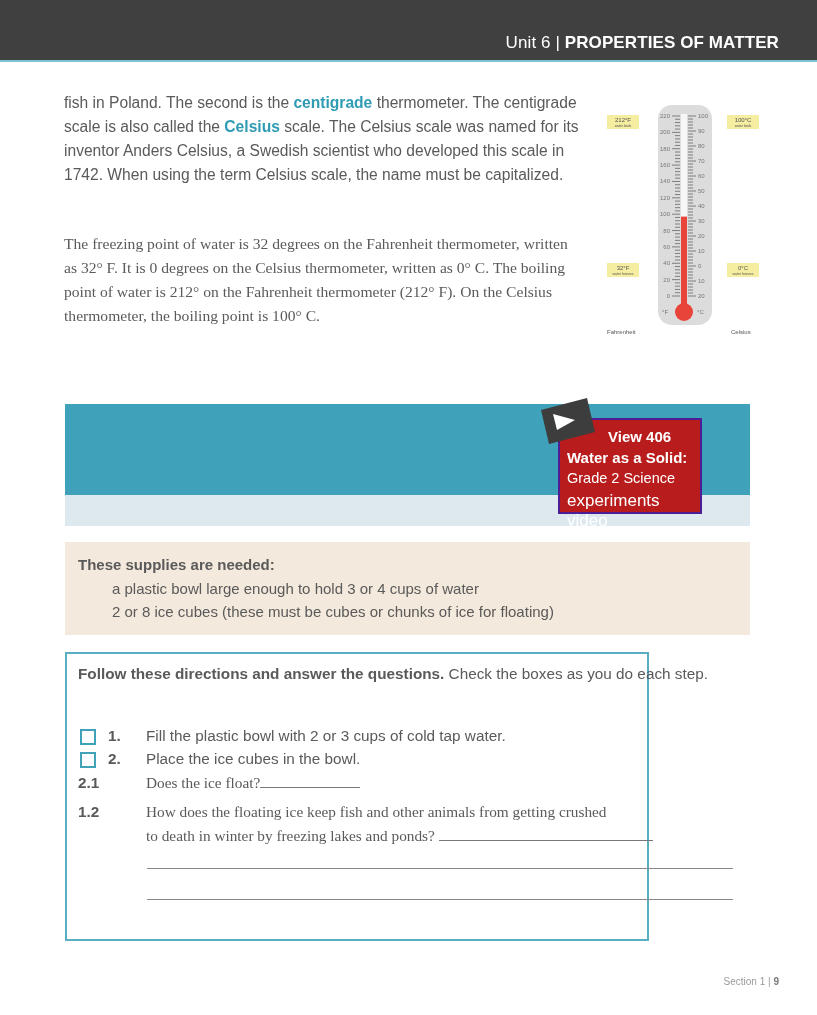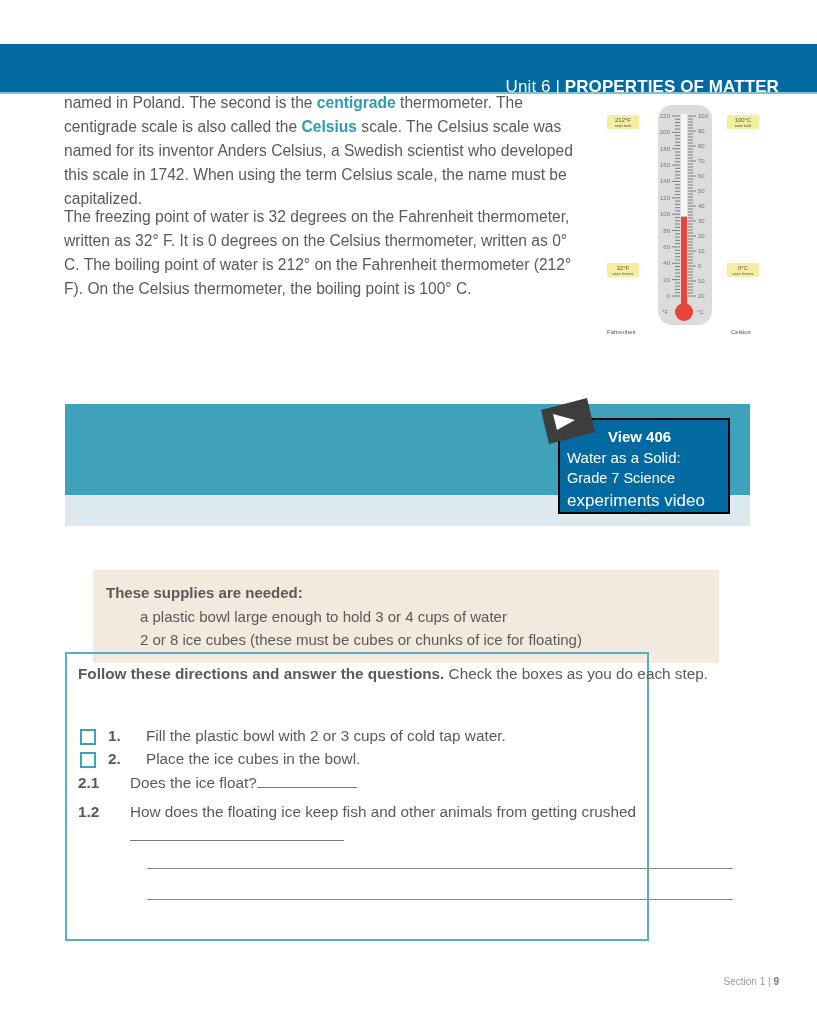--- a/index.html
+++ b/index.html
@@ -1,57 +1,57 @@
 <!DOCTYPE html>
 <html><head>
 <meta charset="utf-8">
 <style>
   * { box-sizing: border-box; margin: 0; padding: 0; }
   html, body { width: 817px; height: 1015px; background: #ffffff; overflow: hidden; }
   body { font-family: "Liberation Sans", sans-serif; color: #555; position: relative; }
 
-  .topbar { position: absolute; left: 0; top: 0; width: 817px; height: 50px; background: #0369a1; border-bottom: 2px solid #7cc3d3; margin-top: 44px; }
+  .topbar { position: absolute; left: 0; top: 0; width: 817px; height: 62px; background: #404040; border-bottom: 2px solid #7cc3d3; }
   .topbar .unit { position: absolute; right: 38px; top: 33px; font-size: 17px; color: #ffffff; letter-spacing: 0.1px; }
   .topbar .unit b { font-weight: 700; }
 
   .para { position: absolute; left: 64px; width: 520px; font-size: 15.6px; line-height: 24px; color: #5a5a5a; }
   .para .kw { color: #2f9bb4; font-weight: 700; }
   #p1 { top: 91px; }
-  #p2 { top: 205px; }
+  #p2 { top: 232px; font-family: Liberation Serif, serif; }
 
   .thermo { position: absolute; left: 600px; top: 100px; width: 170px; height: 240px; }
 
   .section-head { position: absolute; left: 65px; top: 404px; width: 685px; height: 122px; }
   .section-head .band { position: absolute; left: 0; top: 0; width: 685px; height: 91px; background: #3fa1ba; }
   .section-head .light { position: absolute; left: 0; top: 91px; width: 685px; height: 31px; background: #dde9ee; }
   .section-head .title { position: absolute; left: 11px; top: 8px; color: #fff; font-weight: 700; font-size: 36px; line-height: 40px; letter-spacing: 0.5px; }
-  .video-box { position: absolute; left: 493px; top: 14px; width: 172px; height: 96px; border: 2px solid #000000; background: #0369a1; }
+  .video-box { position: absolute; left: 493px; top: 14px; width: 144px; height: 96px; border: 2px solid #4c1d95; background: #b91c1c; }
   .video-box .vt1 { position: absolute; left: 48px; top: 8px; color: #fff; font-weight: 700; font-size: 15px; }
-  .video-box .vt2 { position: absolute; left: 7px; top: 29px; color: #fff; font-weight: 400; font-size: 15px; }
+  .video-box .vt2 { position: absolute; left: 7px; top: 29px; color: #fff; font-weight: 700; font-size: 15px; }
   .video-box .vt3 { position: absolute; left: 7px; top: 50px; color: #fff; font-size: 14.5px; }
   .video-box .vt4 { position: absolute; left: 7px; top: 71px; color: #fff; font-size: 17px; }
   .play { position: absolute; left: 472px; top: -8px; width: 62px; height: 50px; }
 
-  .supplies { position: absolute; left: 65px; top: 570px; width: 626px; height: 93px; background: #f3e9dc; margin-left: 28px; }
+  .supplies { position: absolute; left: 65px; top: 542px; width: 685px; height: 93px; background: #f3e9dc; }
   .supplies .h { position: absolute; left: 13px; top: 14px; font-weight: 700; font-size: 15px; color: #5a5a5a; }
   .supplies .i1 { position: absolute; left: 47px; top: 38px; font-size: 15px; color: #5a5a5a; }
   .supplies .i2 { position: absolute; left: 47px; top: 61px; font-size: 15px; color: #5a5a5a; }
 
   .directions { position: absolute; left: 65px; top: 652px; width: 584px; height: 289px; border: 2px solid #5aaec3; }
   .directions .intro { position: absolute; left: 11px; top: 8px; width: 660px; font-size: 15.3px; line-height: 24px; color: #5a5a5a; }
   .directions .intro b { font-weight: 700; }
   .step { position: absolute; left: 13px; font-size: 15.3px; color: #5a5a5a; height: 22px; }
   .step .cb { position: absolute; left: 0; top: 2px; width: 16px; height: 16px; border: 2px solid #3fa1ba; cursor: pointer; }
   .step .num { position: absolute; left: 28px; top: 0; font-weight: 700; }
   .step .txt { position: absolute; left: 66px; top: 0; white-space: nowrap; }
   #step1 { top: 73px; }
   #step2 { top: 96px; }
   .q { position: absolute; left: 11px; font-size: 15.3px; color: #5a5a5a; line-height: 24px; }
   .q .qn { position: absolute; left: 0; top: 0; font-weight: 700; }
-  .q .qt { position: absolute; left: 52px; top: 0; white-space: nowrap; }
+  .q .qt { position: absolute; left: 68px; top: 0; white-space: nowrap; font-family: Liberation Serif, serif; }
   #q11 { top: 117px; }
   #q12 { top: 146px; }
   .blank { display: inline-block; border-bottom: 1px solid #777; height: 16px; vertical-align: baseline; }
   .line { position: absolute; left: 80px; width: 586px; border-bottom: 1px solid #888; height: 1px; }
   #ans-line-2 { top: 214px; }
   #ans-line-3 { top: 245px; }
 
   .footer { position: absolute; right: 38px; top: 976px; font-size: 10px; color: #9a9a9a; }
   .footer b { color: #777; }
 </style>
@@ -59,21 +59,21 @@
 <body>
 
 <div class="topbar">
   <div class="unit">
     <span>Unit 6 |</span>
     <b>PROPERTIES OF MATTER</b>
   </div>
 </div>
 
 <p class="para" id="p1">
-  <span>named in Poland. The second is the </span><span class="kw">centigrade</span><span> thermometer. The centigrade scale is also called the </span><span class="kw">Celsius</span><span> scale. The Celsius scale was named for its inventor Anders Celsius, a Swedish scientist who developed this scale in 1742. When using the term Celsius scale, the name must be capitalized.</span>
+  <span>fish in Poland. The second is the </span><span class="kw">centigrade</span><span> thermometer. The centigrade scale is also called the </span><span class="kw">Celsius</span><span> scale. The Celsius scale was named for its inventor Anders Celsius, a Swedish scientist who developed this scale in 1742. When using the term Celsius scale, the name must be capitalized.</span>
 </p>
 <p class="para" id="p2">The freezing point of water is 32 degrees on the Fahrenheit thermometer, written as 32° F. It is 0 degrees on the Celsius thermometer, written as 0° C. The boiling point of water is 212° on the Fahrenheit thermometer (212° F). On the Celsius thermometer, the boiling point is 100° C.</p>
 
 <svg class="thermo" id="thermo" viewBox="0 0 170 240" width="170" height="240">
   <rect x="58" y="5" width="54" height="220" rx="14" fill="#dcdcdc"></rect>
   <rect x="81" y="14" width="6" height="200" fill="#f6f6f6"></rect>
   <rect id="mercury" x="81" y="116.63636363636364" width="6" height="95.36363636363636" fill="#e8443a"></rect>
   <circle cx="84" cy="212" r="9" fill="#e8443a"></circle>
   <g id="f-ticks">
       <text x="70" y="18" font-size="6" text-anchor="end" fill="#777" font-family="Liberation Sans, sans-serif">220</text>
@@ -247,21 +247,21 @@
   <text x="7" y="234" font-size="6" fill="#555" font-family="Liberation Sans, sans-serif">Fahrenheit</text>
   <text x="131" y="234" font-size="6" fill="#555" font-family="Liberation Sans, sans-serif">Celsius</text>
 </svg>
 
 <div class="section-head">
   <div class="band"></div>
   <div class="light"></div>
   <div class="video-box">
     <div class="vt1">View 406</div>
     <div class="vt2">Water as a Solid:</div>
-    <div class="vt3">Grade 7 Science</div>
+    <div class="vt3">Grade 2 Science</div>
     <div class="vt4">experiments video</div>
   </div>
   <svg class="play" viewBox="0 0 62 50">
     <polygon points="4,14 50,2 58,36 12,48" fill="#3d3d3d"></polygon>
     <polygon points="16,18 38,24 20,34" fill="#ffffff"></polygon>
   </svg>
 </div>
 
 <div class="supplies">
   <div class="h">These supplies are needed:</div>
@@ -287,21 +287,21 @@
 
   <div class="q" id="q11">
     <span class="qn">2.1</span>
     <span class="qt"><span>Does the ice float?</span><span class="blank" style="width:100px"></span></span>
   </div>
 
   <div class="q" id="q12">
     <span class="qn">1.2</span>
     <span class="qt">
       <span>How does the floating ice keep fish and other animals from getting crushed</span><br>
-       <span class="blank" style="width:214px"></span>
+      <span>to death in winter by freezing lakes and ponds?</span> <span class="blank" style="width:214px"></span>
     </span>
   </div>
   <div class="line" id="ans-line-2"></div>
   <div class="line" id="ans-line-3"></div>
 </div>
 
 <div class="footer">
   <span>Section 1 |</span>
   <b>9</b>
 </div>

